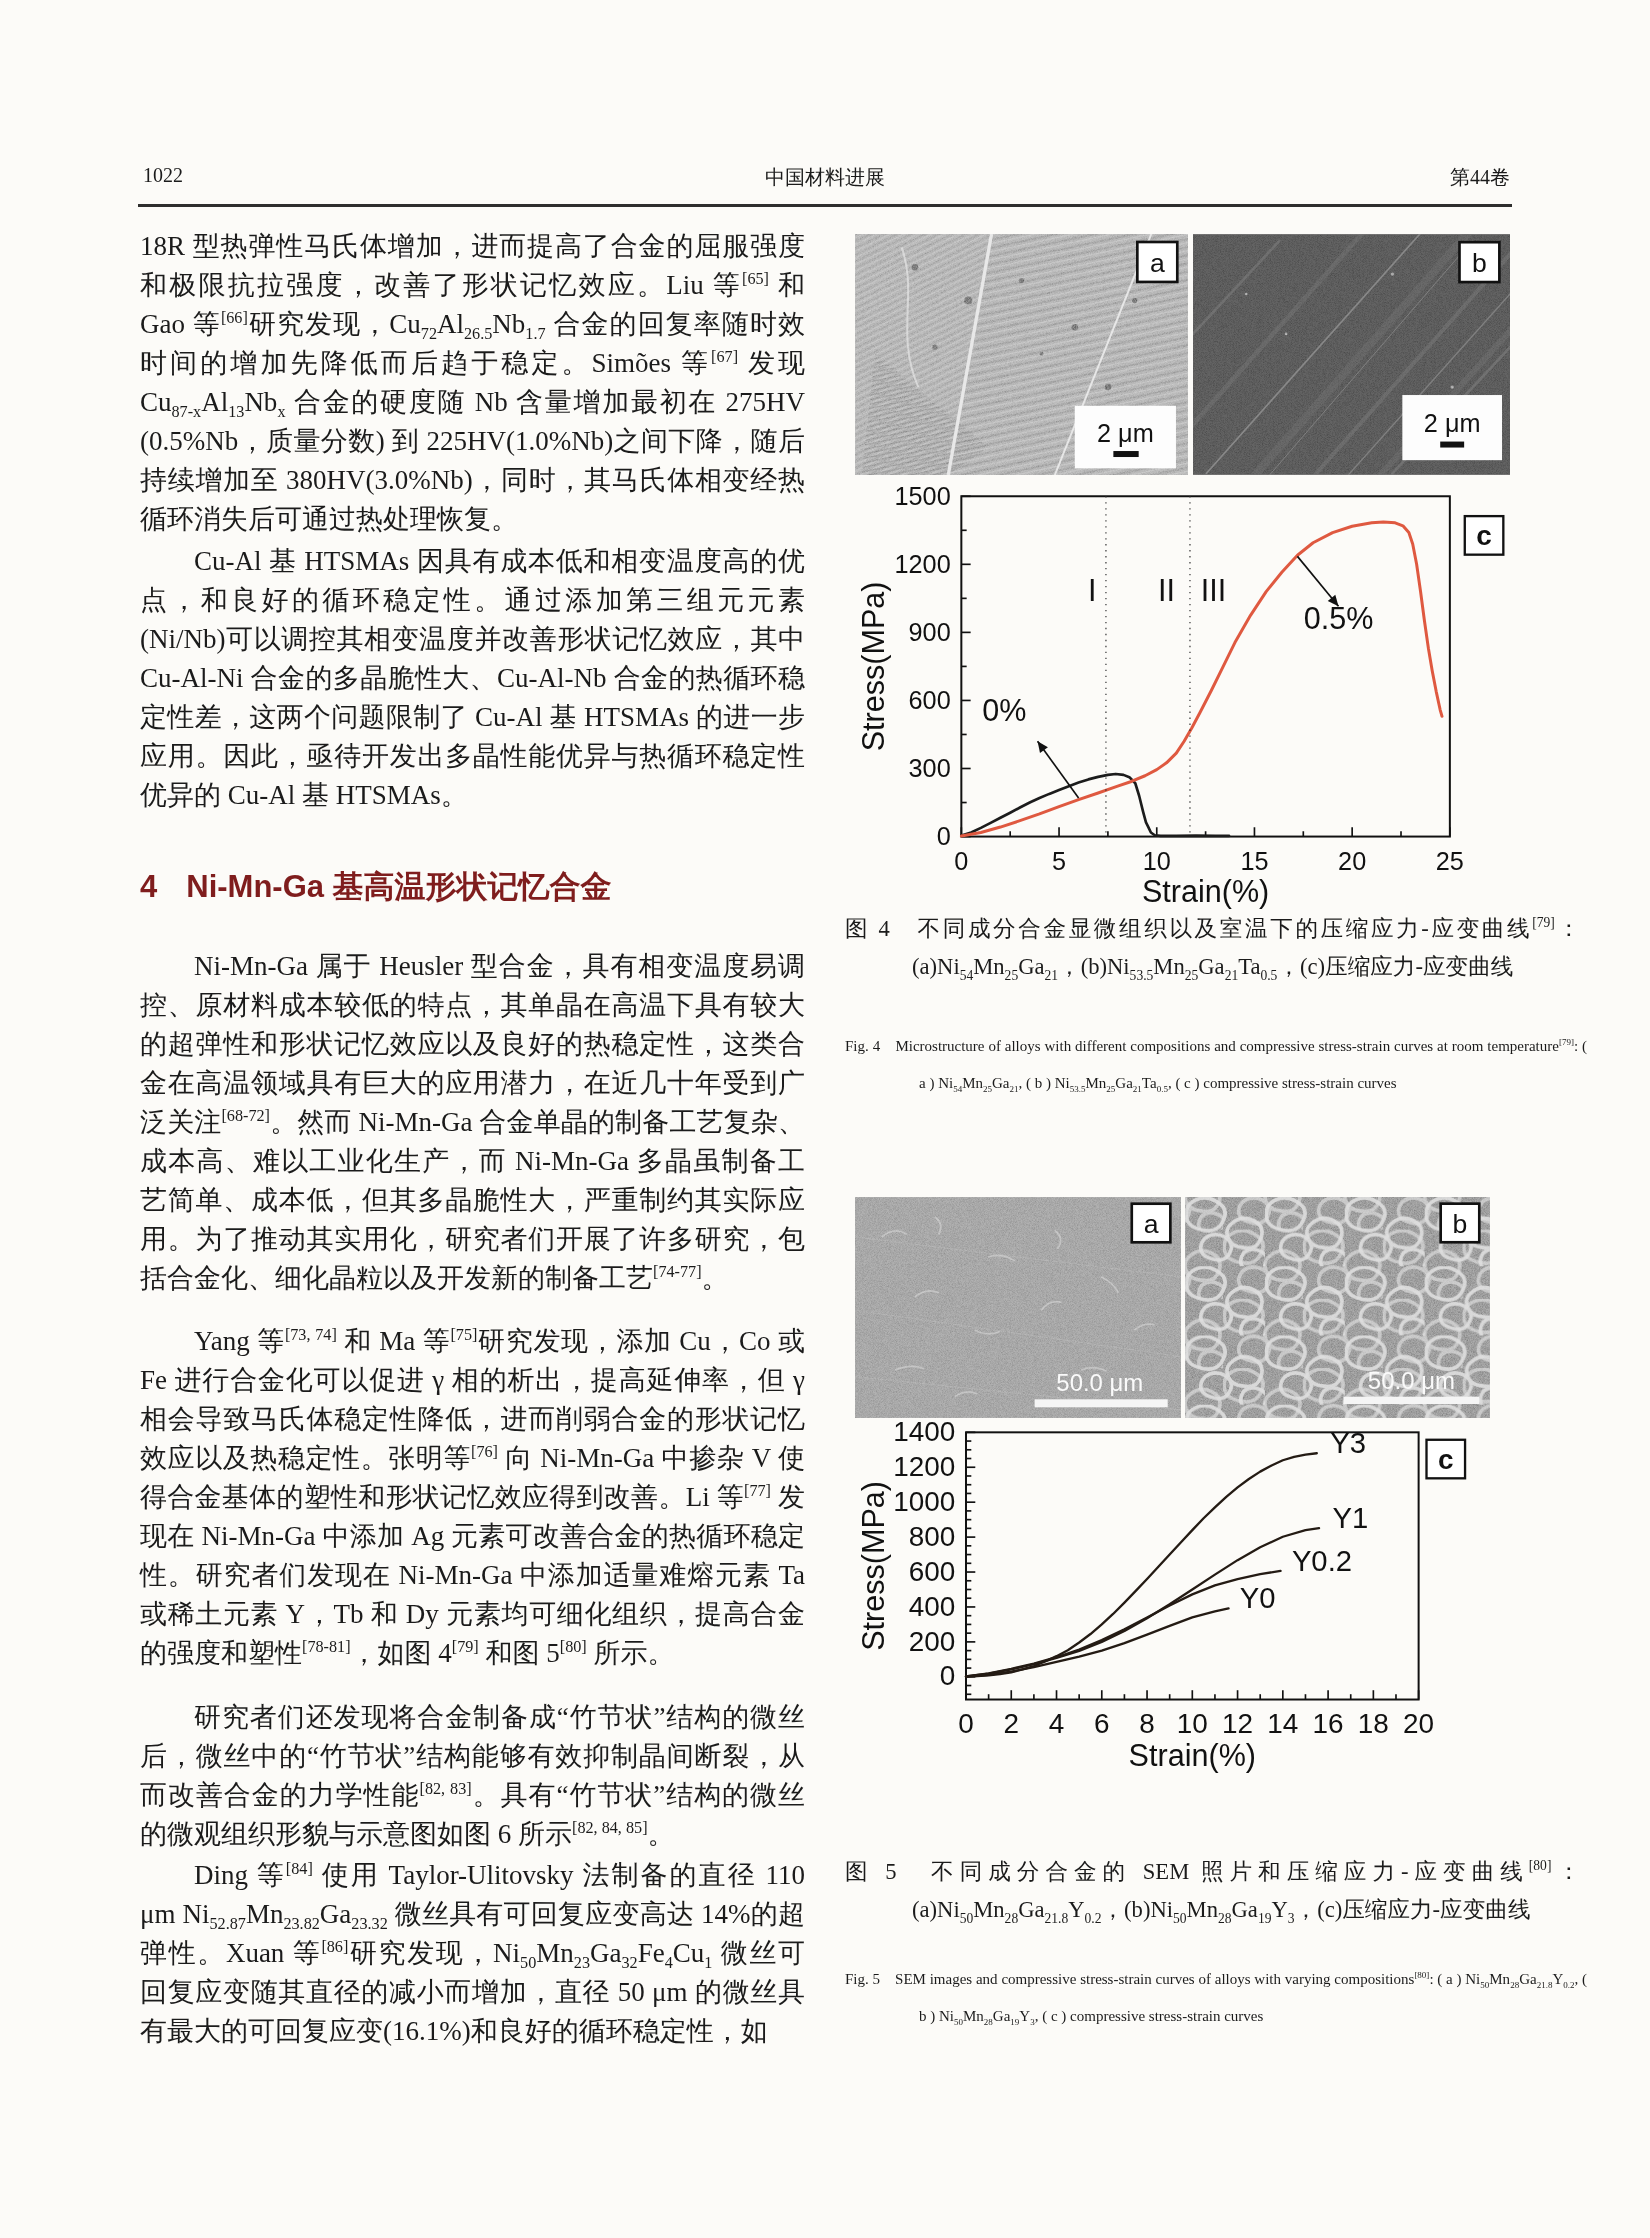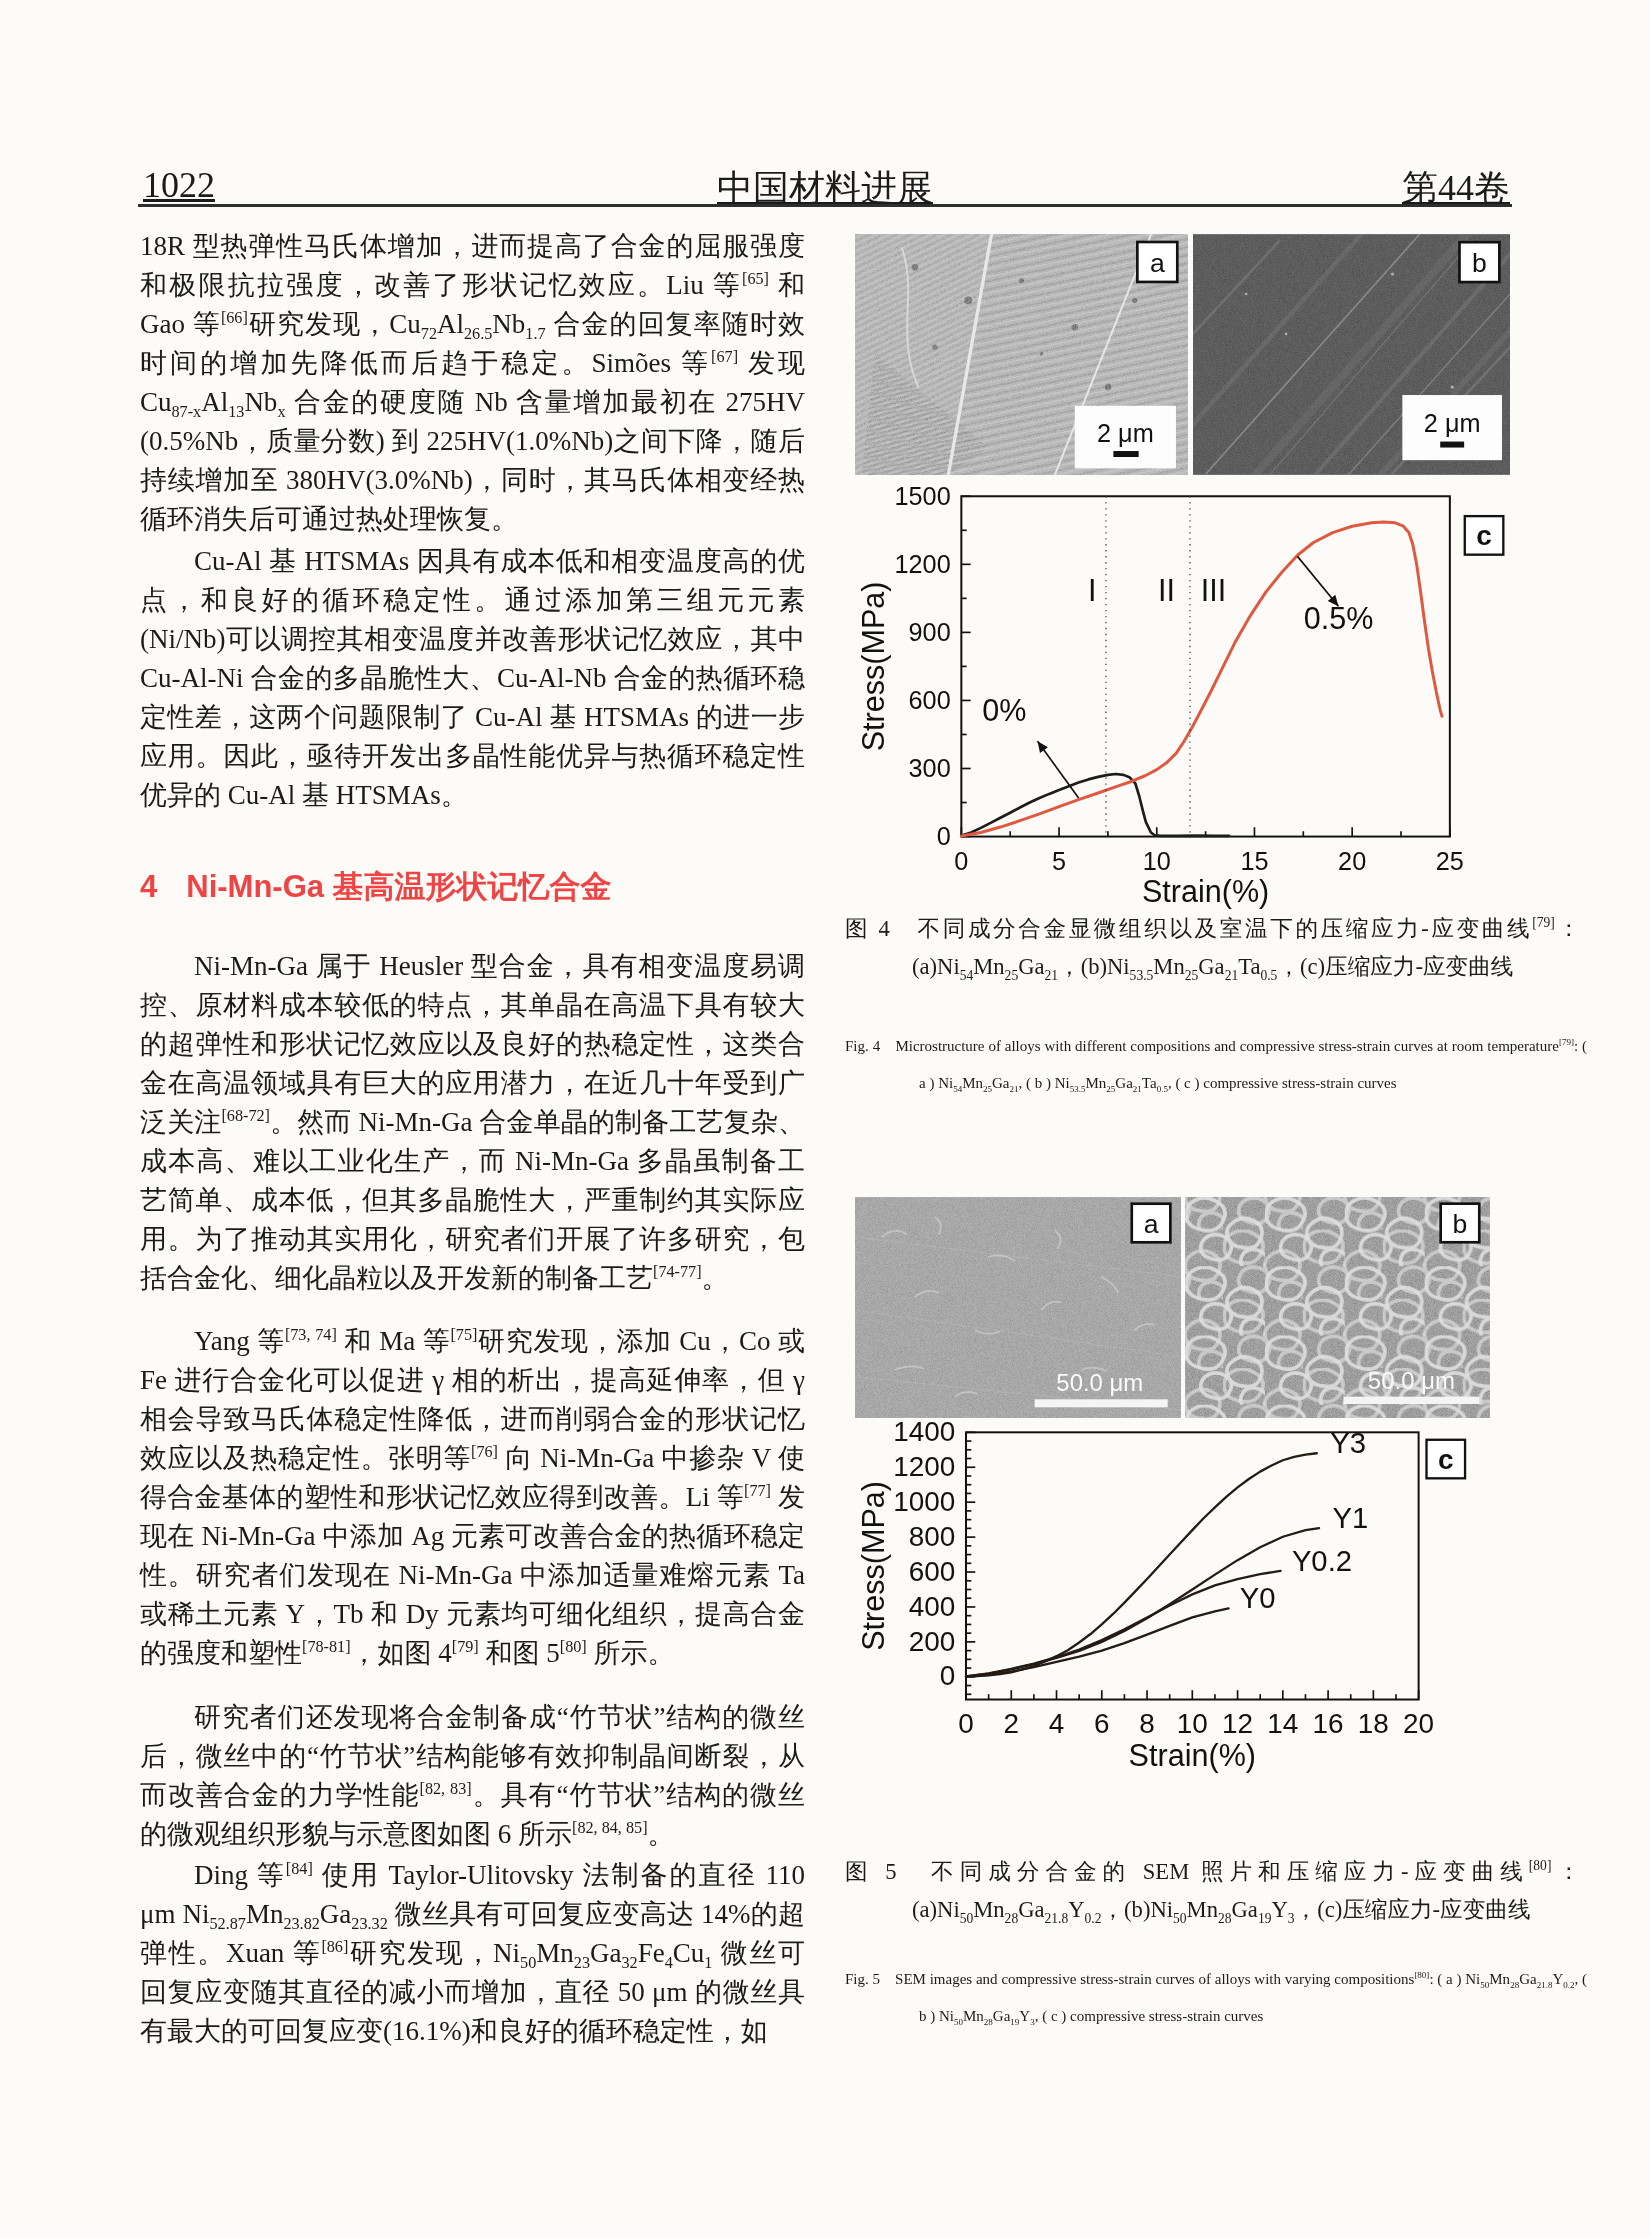--- a/index.html
+++ b/index.html
@@ -1,31 +1,31 @@
 <!DOCTYPE html>
 <html style="font-size:10.6px"><head>
 <meta charset="utf-8">
 <style>
   html,body{margin:0;padding:0;}
   body{background:#e8e8e8;}
   .page{position:relative;width:1650px;height:2239px;background:#fcfbf8;overflow:hidden;
         font-family:"Liberation Serif","DejaVu Serif",serif;color:#1b1b1b;}
   .abs{position:absolute;}
   
-  .hdr{top:164px;font-size:36px;text-decoration:underline;}
+  .hdr{top:164px;font-size:20px;}
   .hdr-center{left:0;right:0;text-align:center;}
   .hdr-left{left:143px;}
   .hdr-right{right:140px;}
   .rule{left:138px;right:138px;top:204px;height:1.3px;background:#2e2e2e;border-bottom:2.7px double #2e2e2e;}
   
   .para{left:140px;width:665px;font-size:27px;line-height:39px;text-align:justify;margin:0;}
   .indent{text-indent:2em;}
   sup,sub{font-size:60%;line-height:0;}
   .sec-head{left:140px;width:665px;font-family:"Liberation Sans","DejaVu Sans",sans-serif;
-            font-weight:bold;font-size:31px;margin:0;color:#ef4444;}
+            font-weight:bold;font-size:31px;margin:0;color:#7f1d1d;}
   .sec-head .num{margin-right:29px;}
   
   .cap{left:845px;width:668px;font-size:22.6px;line-height:38px;text-align:justify;margin:0;
        padding-left:67px;text-indent:-67px;}
   .cap-en{font-size:15px;line-height:37px;padding-left:74px;text-indent:-74px;}
   .panel-row{display:flex;}
   svg text{font-family:"Liberation Sans","DejaVu Sans",sans-serif;}
 </style>
 </head>
 <body>

